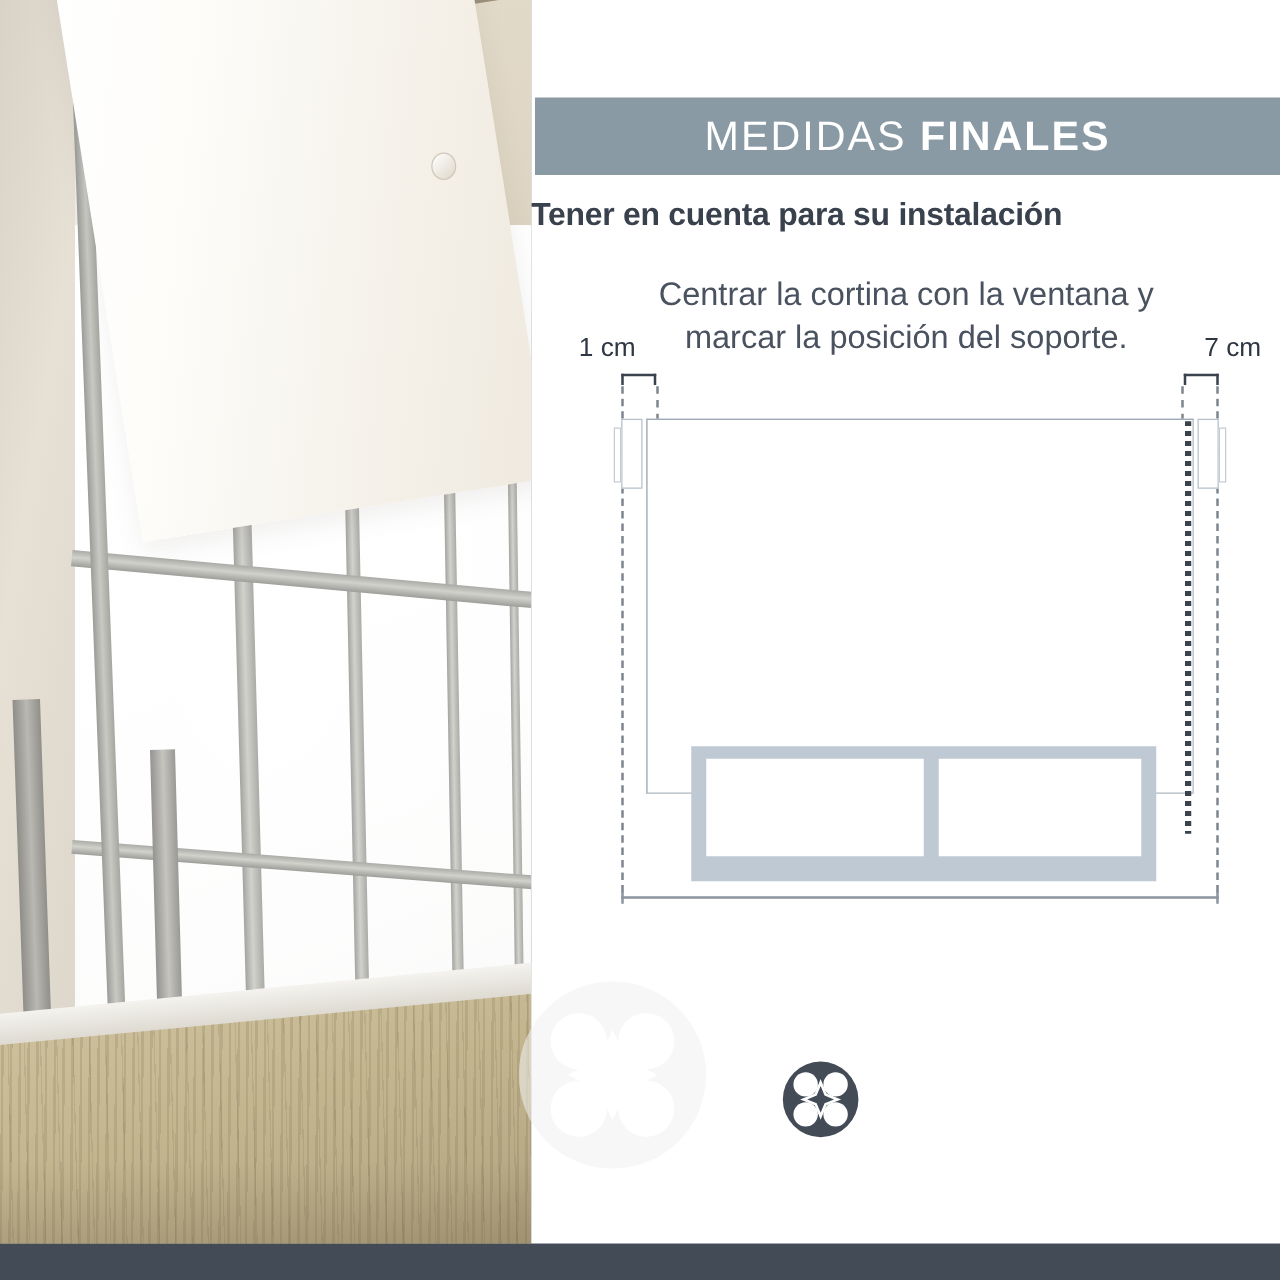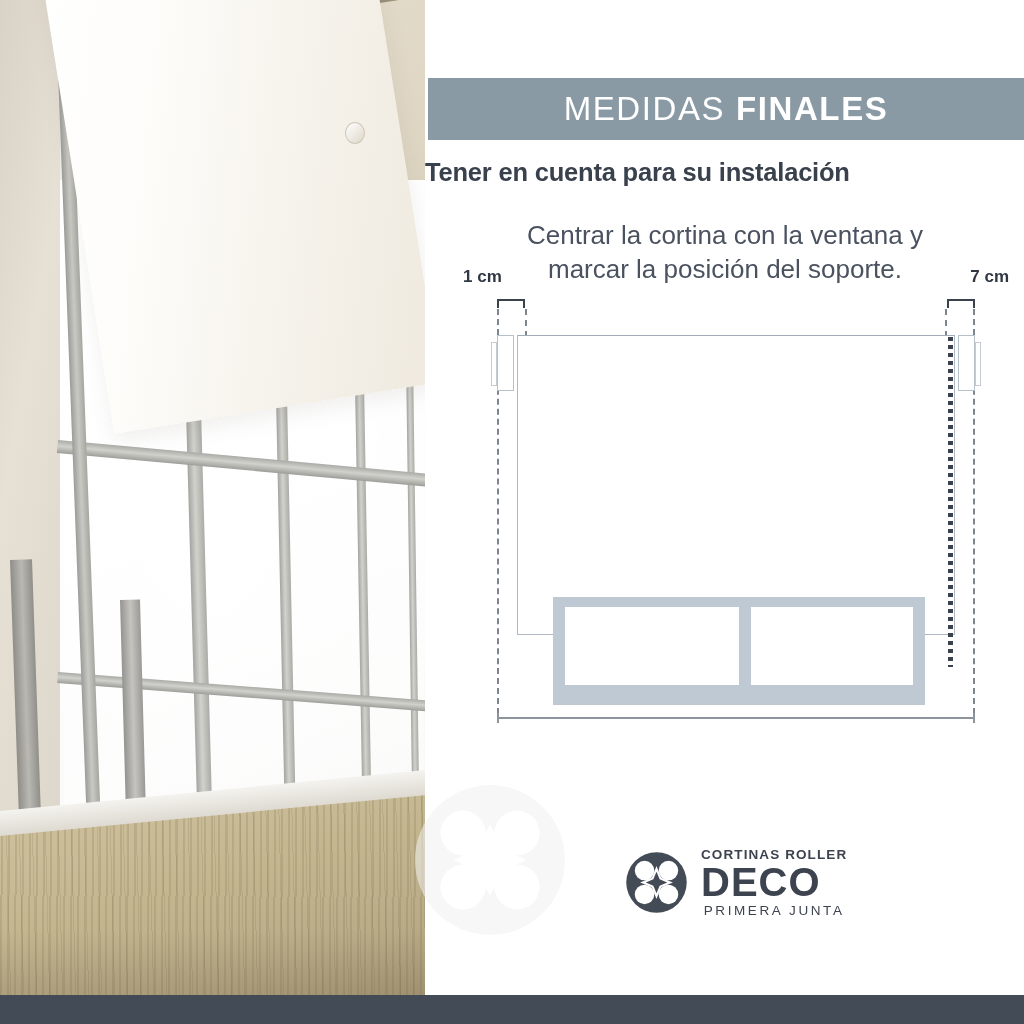--- a/index.html
+++ b/index.html
@@ -152,21 +152,21 @@
     font-weight:400;
   }
 
   
   #diagram {
     position:absolute; left:30px; top:265px; width:560px; height:470px;
   }
 
   
   .dim-label {
-    position:absolute; font-size:17px; font-weight:700; color:#2f3743;
+    position:absolute; font-size:21px; font-weight:400; color:#2f3743;
     white-space:nowrap;
     text-align:center;
   }
   #label-left  { left:8px;  top:2px; }
   #label-right { right:6px; top:2px; }
 
   
   .dim-bracket { position:absolute; top:34px; height:9px; }
   .dim-bracket .bar {
     position:absolute; left:0; top:0; width:100%; height:2px; background:#3a424e;
@@ -396,24 +396,19 @@
           <circle cx="69" cy="31" r="15.5"></circle>
           <circle cx="31" cy="69" r="15.5"></circle>
           <circle cx="69" cy="69" r="15.5"></circle>
           <rect x="22" y="22" width="56" height="56" rx="3" fill="none"></rect>
           <path d="M50 24 L57.5 42.5 L76 50 L57.5 57.5 L50 76 L42.5 57.5 L24 50 L42.5 42.5 Z"></path>
         </g>
         <g fill="#434b56">
           <path d="M50 33 L55 45 L67 50 L55 55 L50 67 L45 55 L33 50 L45 45 Z"></path>
         </g>
       </svg>
-      <div id="logo-text">
-        <div id="logo-top">CORTINAS ROLLER</div>
-        <div id="logo-mid">DECO</div>
-        <div id="logo-bottom">PRIMERA JUNTA</div>
-      </div>
     </div>
 
   </div>
 
   <div id="bottom-bar"></div>
 
 </div>
 
 </body></html>

